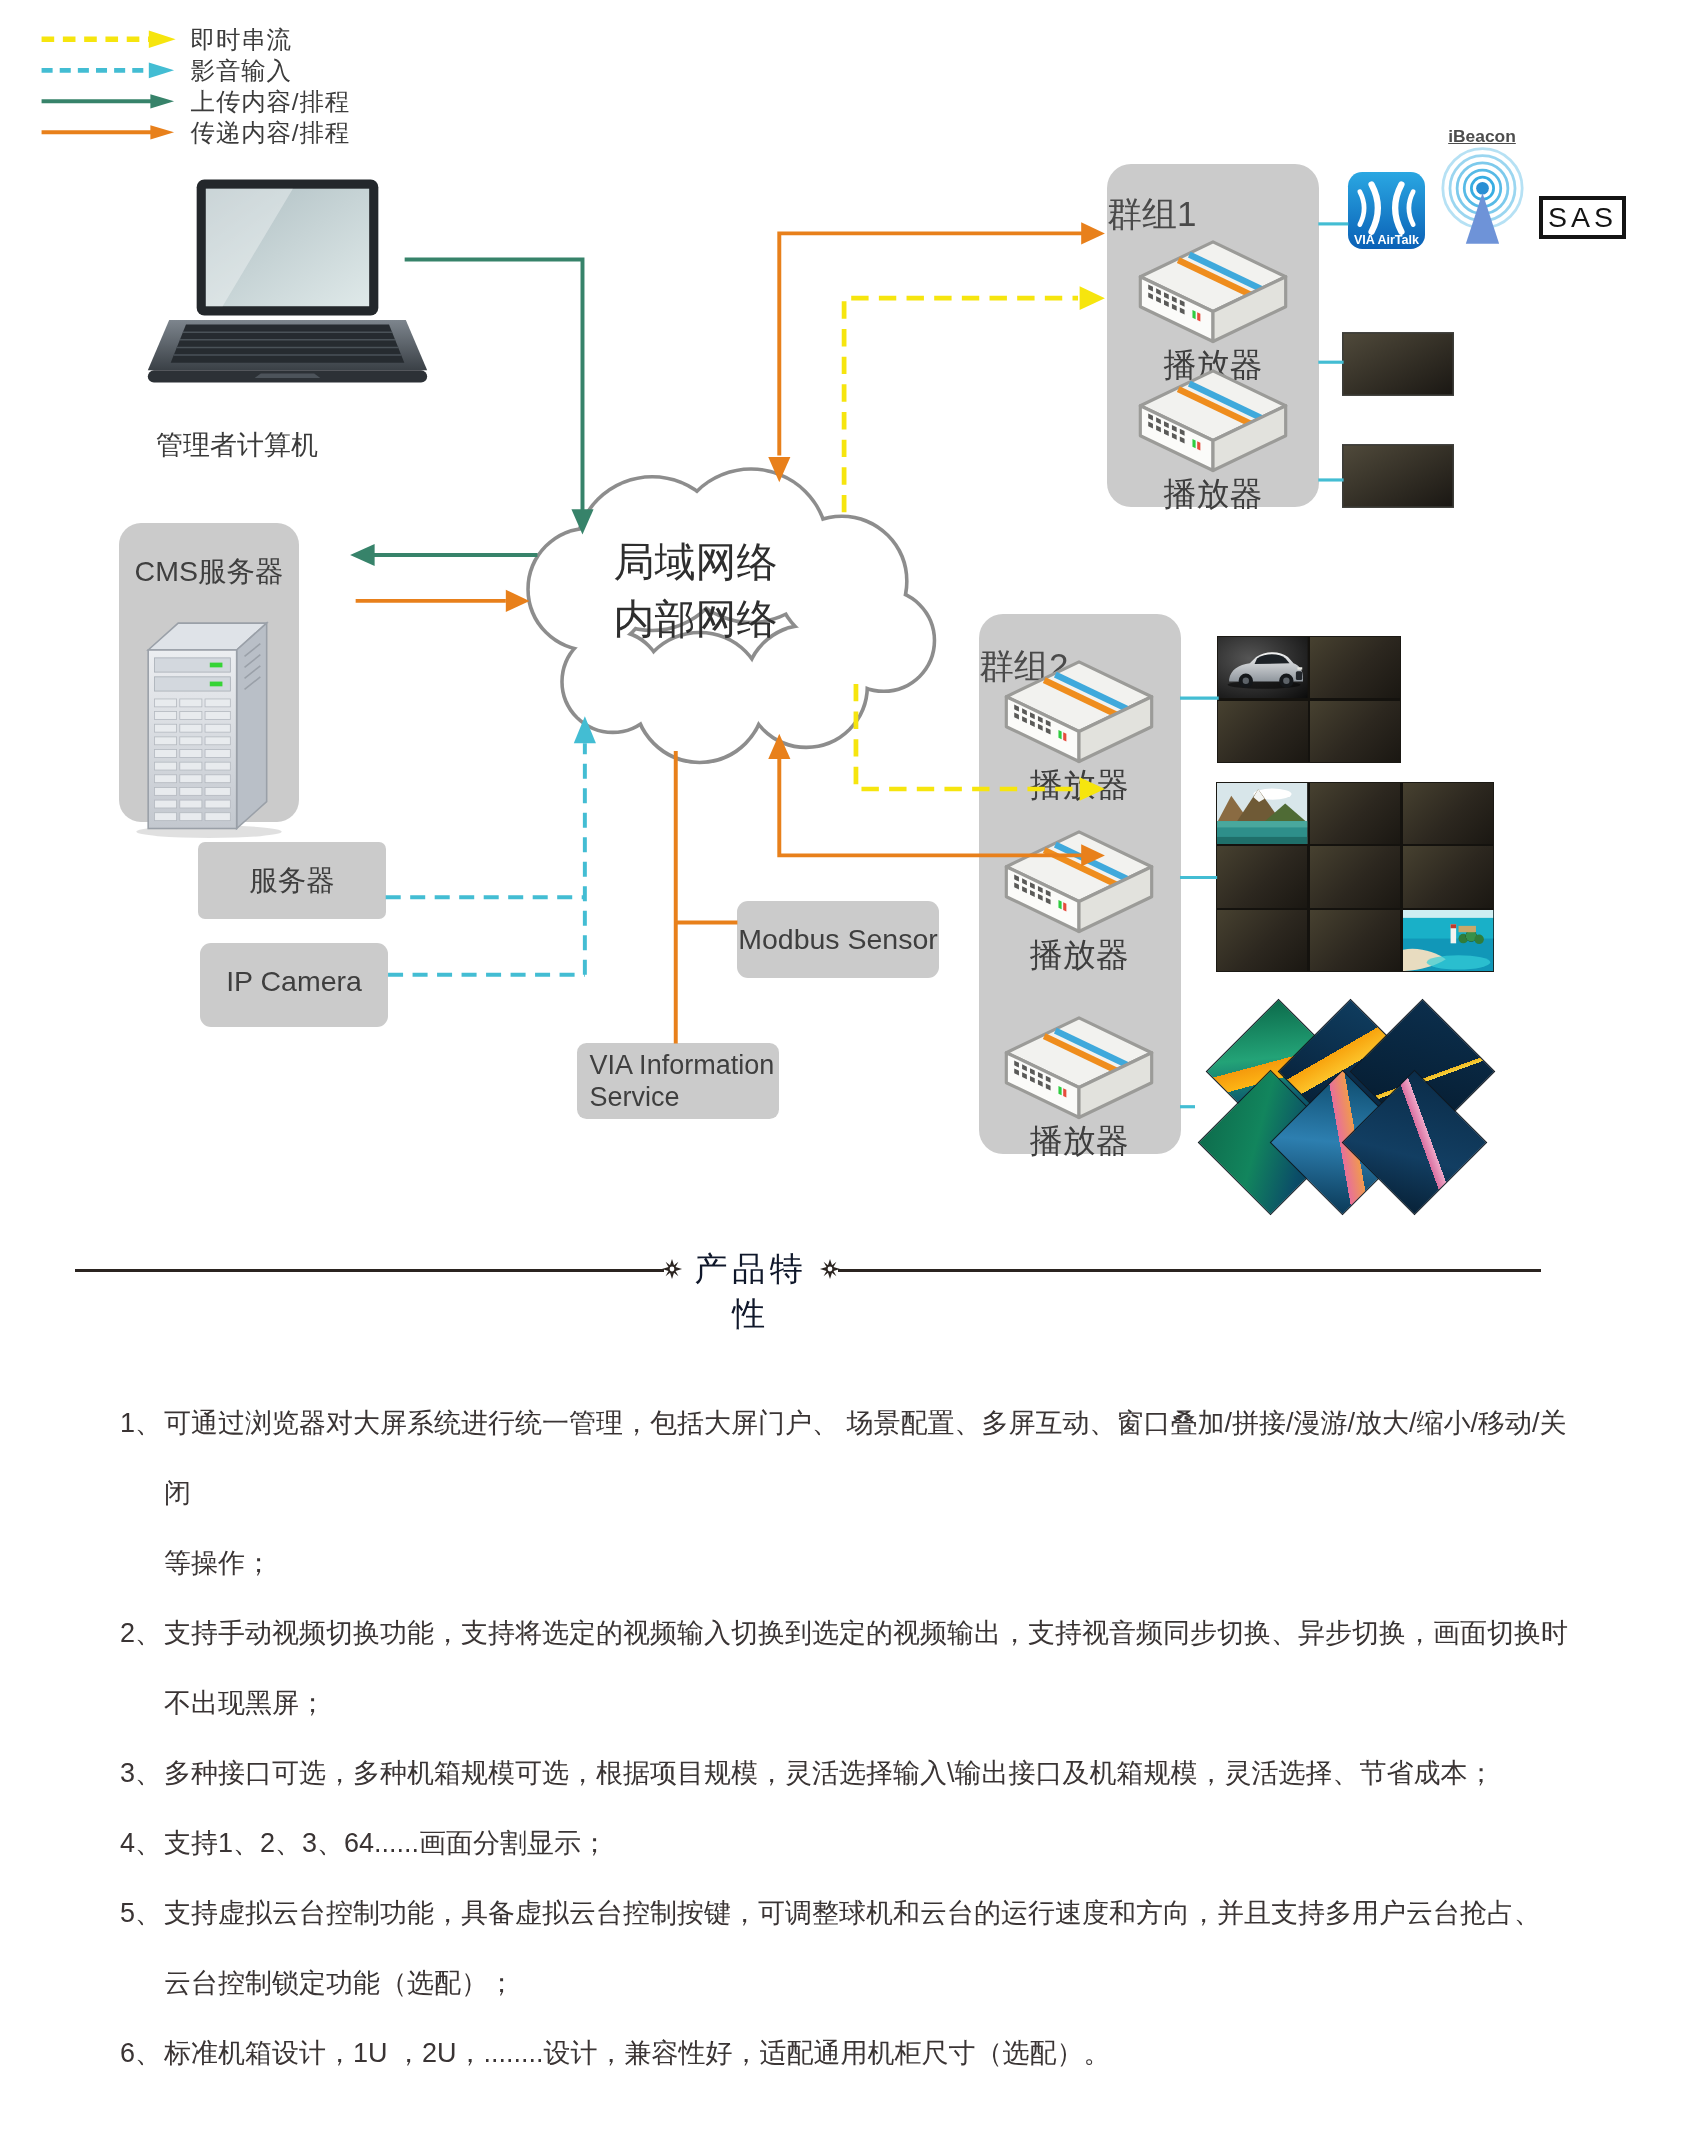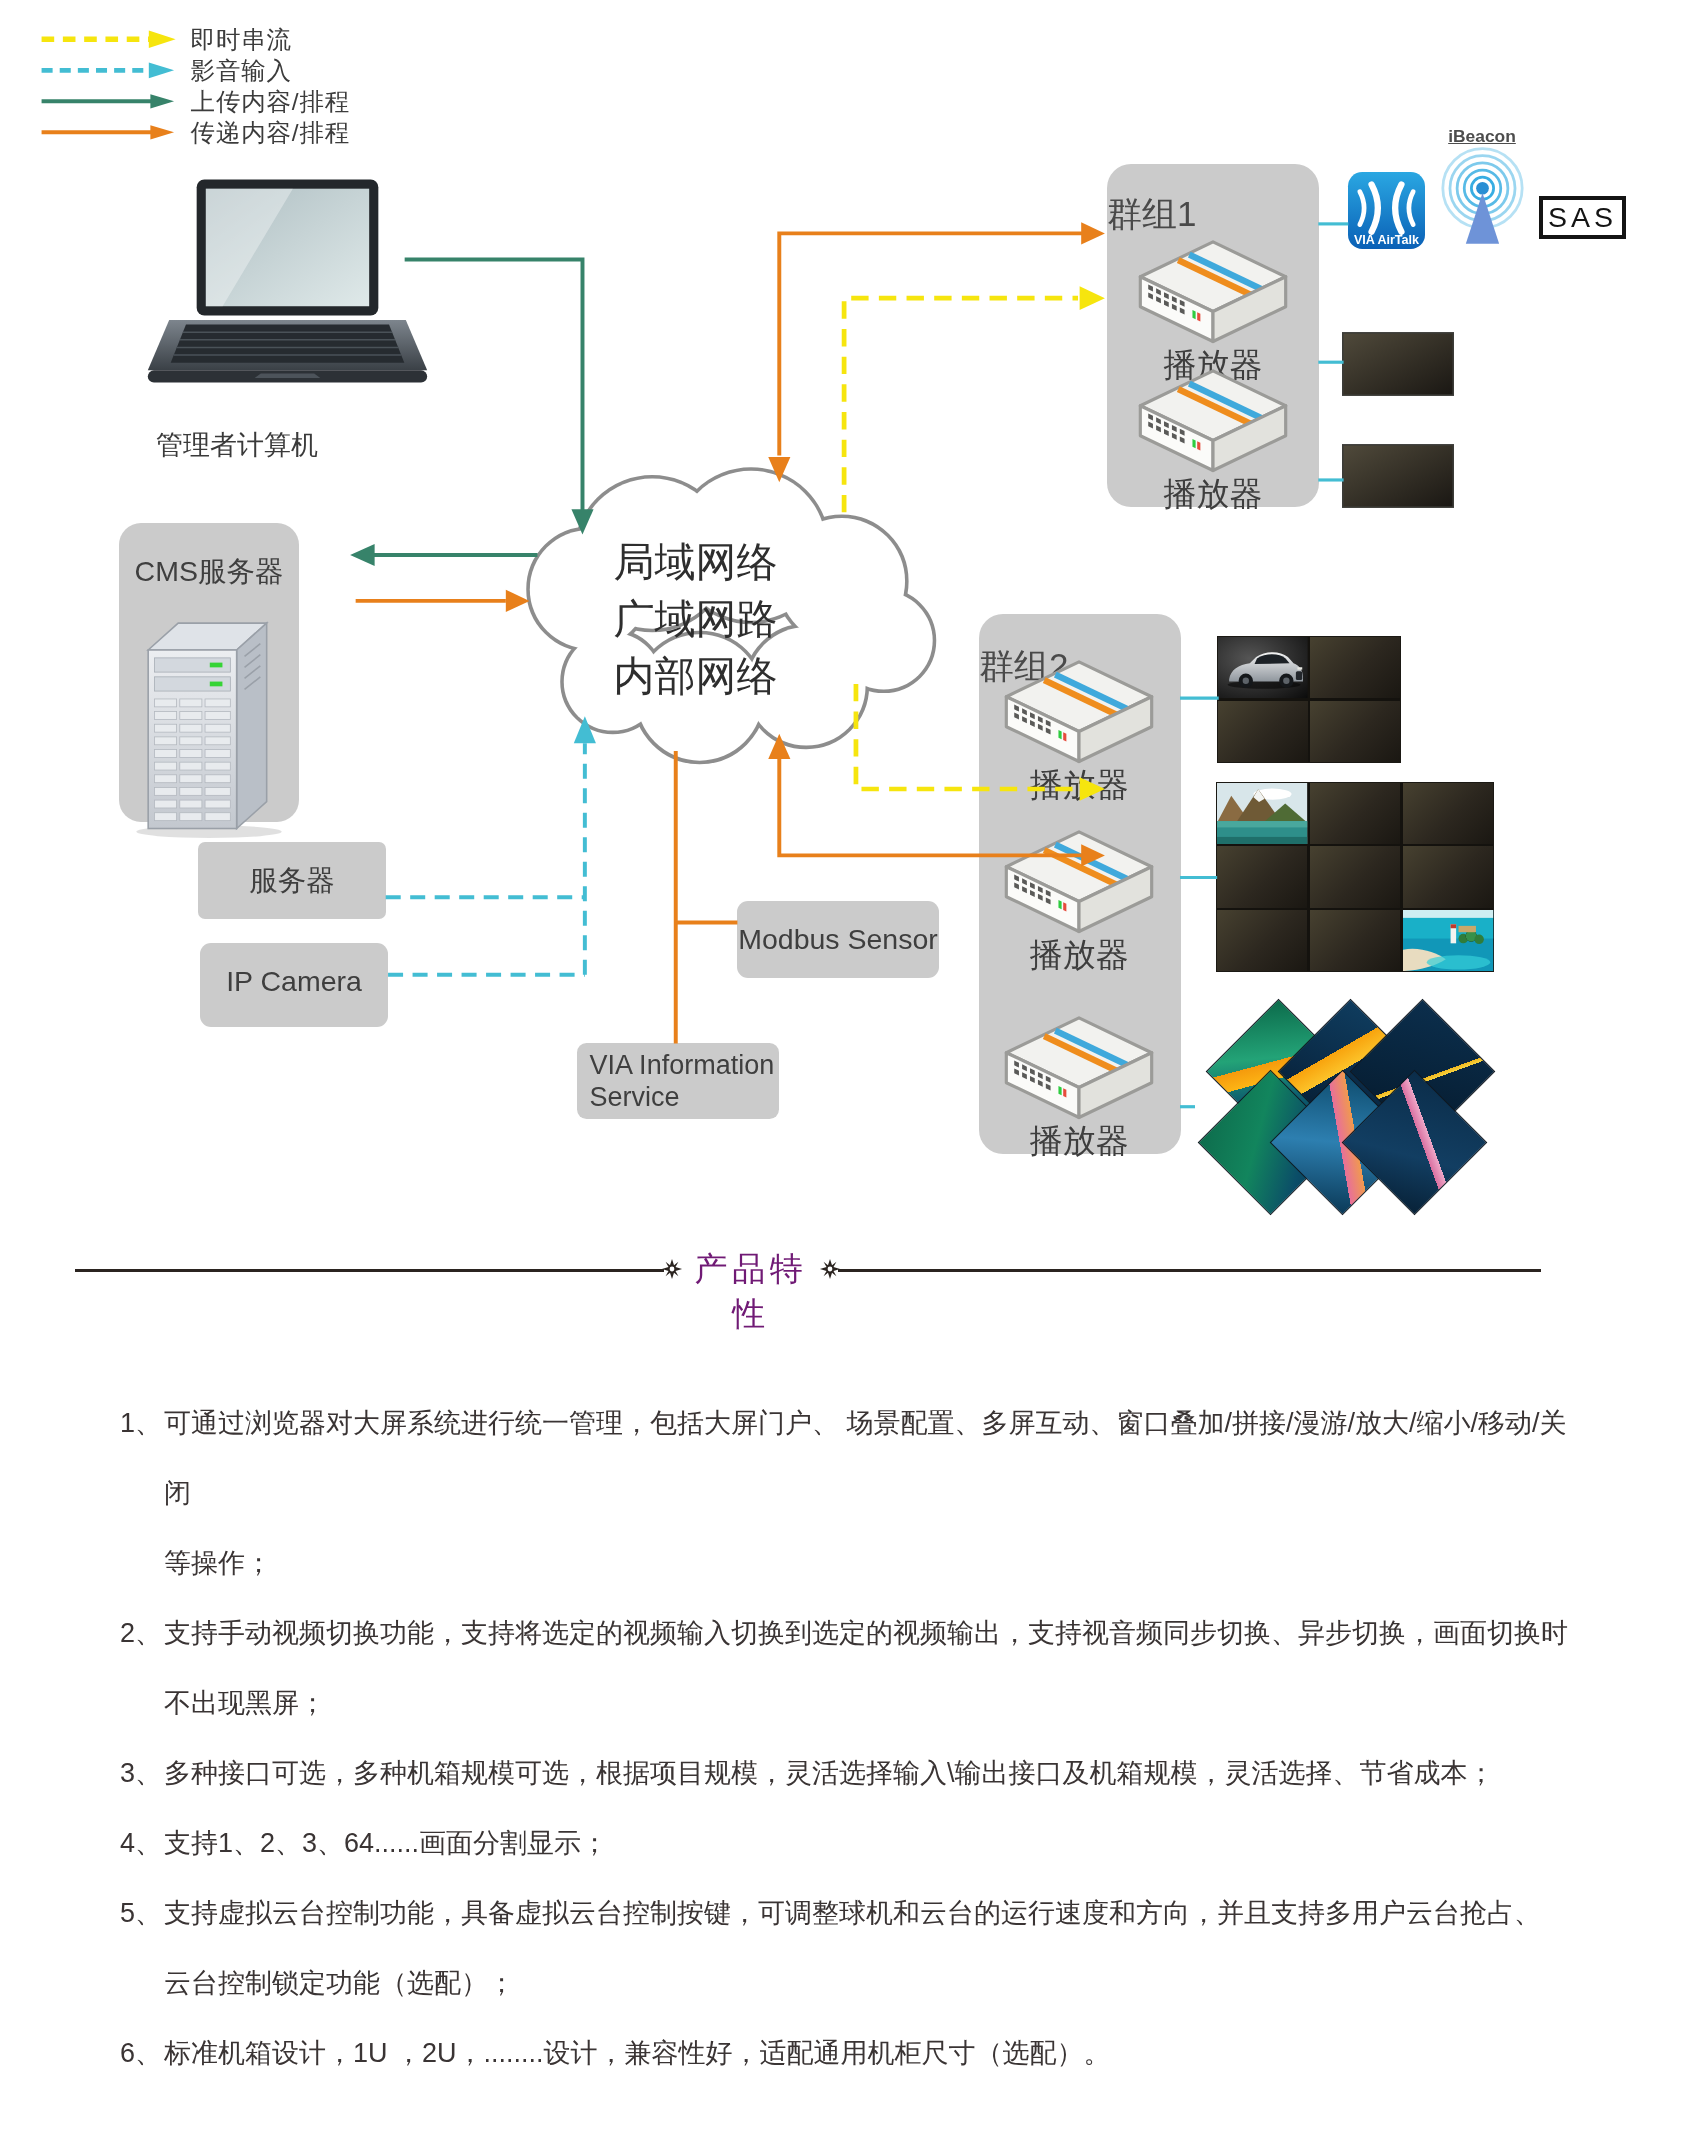--- a/index.html
+++ b/index.html
@@ -45,21 +45,21 @@
   .d3{background:linear-gradient(115deg,rgba(0,0,0,0) 55%,#f0b71f 55%,#f6d23e 58%,rgba(0,0,0,0) 58%),
               linear-gradient(150deg,#0b2e4c 0%,#072036 70%,#041626 100%);}
   .d4{background:linear-gradient(60deg,#0e6d4d 0%,#12855d 40%,#0b4d68 75%,#083a52 100%);}
   .d5{background:linear-gradient(35deg,rgba(0,0,0,0) 48%,#e86f9a 48%,#f09a4e 60%,rgba(0,0,0,0) 60%),
               linear-gradient(140deg,#0d4a6b 0%,#2d7fb0 50%,#0b3a58 100%);}
   .d6{background:linear-gradient(25deg,rgba(0,0,0,0) 55%,#d96fa0 55%,#efa8c8 62%,rgba(0,0,0,0) 62%),
               linear-gradient(150deg,#0b2d4a 0%,#123e62 60%,#082238 100%);}
   
   .divider-line{position:absolute;height:3.2px;background:#2b2420;top:1269px;}
   .divider-title{position:absolute;left:684px;top:1247px;width:134px;text-align:center;
-                 font-size:33px;letter-spacing:4.7px;color:#701a75;}
+                 font-size:33px;letter-spacing:4.7px;color:#0f172a;}
   .star{position:absolute;top:1258px;width:22px;height:22px;}
   .features{position:absolute;left:120px;top:1388px;width:1462px;font-size:27px;line-height:70px;color:#3a3434;}
   .feature-item{display:flex;}
   .feature-num{flex:0 0 44px;}
   .feature-txt{flex:1;white-space:pre-wrap;}
   svg{overflow:visible;}
 </style>
 </head>
 <body>
 
@@ -279,21 +279,20 @@
       <circle cx="445" cy="170" r="80"></circle>
         <circle cx="498" cy="245" r="62"></circle>
         <circle cx="400" cy="303" r="75"></circle>
       <circle cx="265" cy="317" r="80"></circle>
         <circle cx="155" cy="297" r="62"></circle>
     </g>
   </svg>
 </div>
 <div class="cloud-text">
   <div>局域网络</div>
-  <div>广域网路</div>
   <div>内部网络</div>
 </div>
 
 <div class="gray-box" style="left:119px;top:523px;width:180px;height:299px;border-radius:22px">
   <div class="box-label" style="margin-top:30px">CMS服务器</div>
   <svg style="display:block;margin:9.5px auto 0" width="166" height="237" viewBox="0 0 210 300">
       <use href="#sym-server"></use>
     </svg>
 </div>
 

